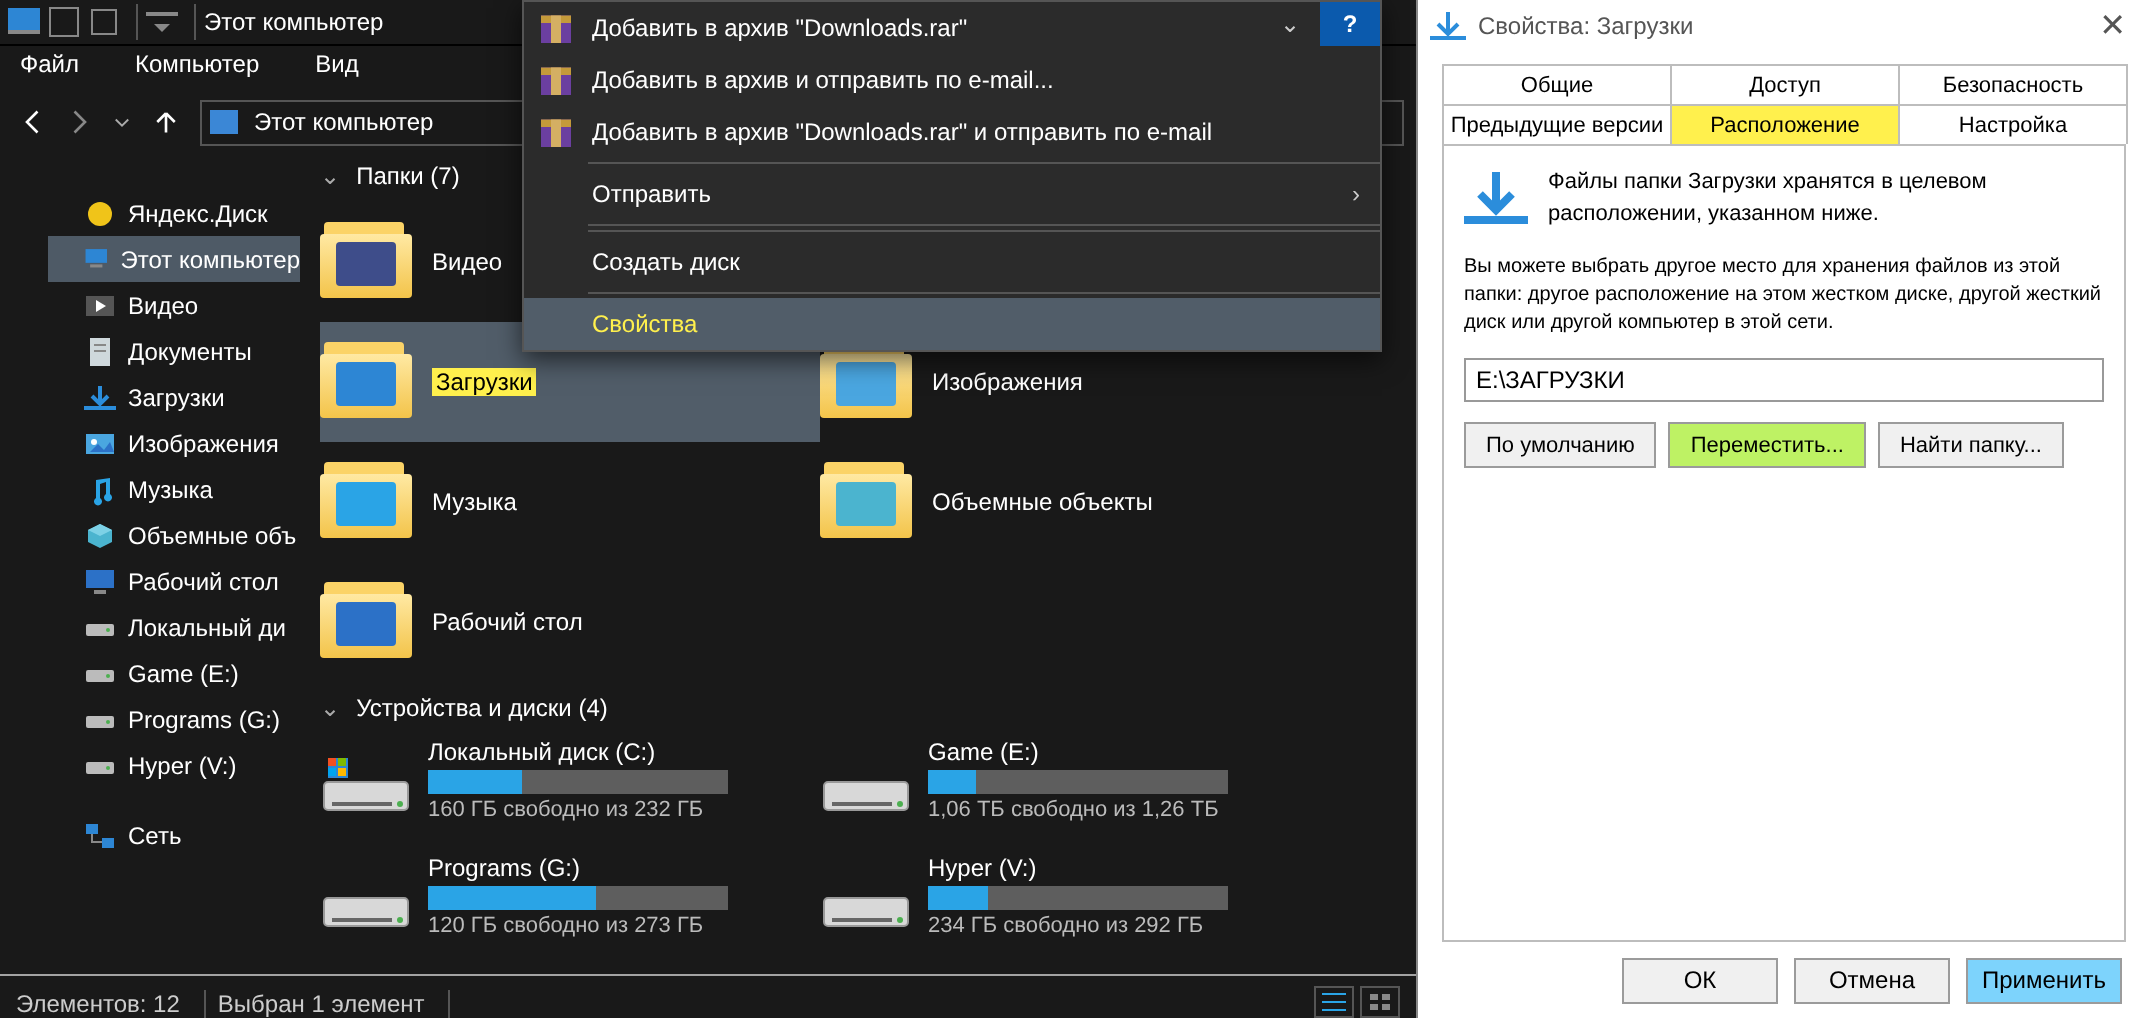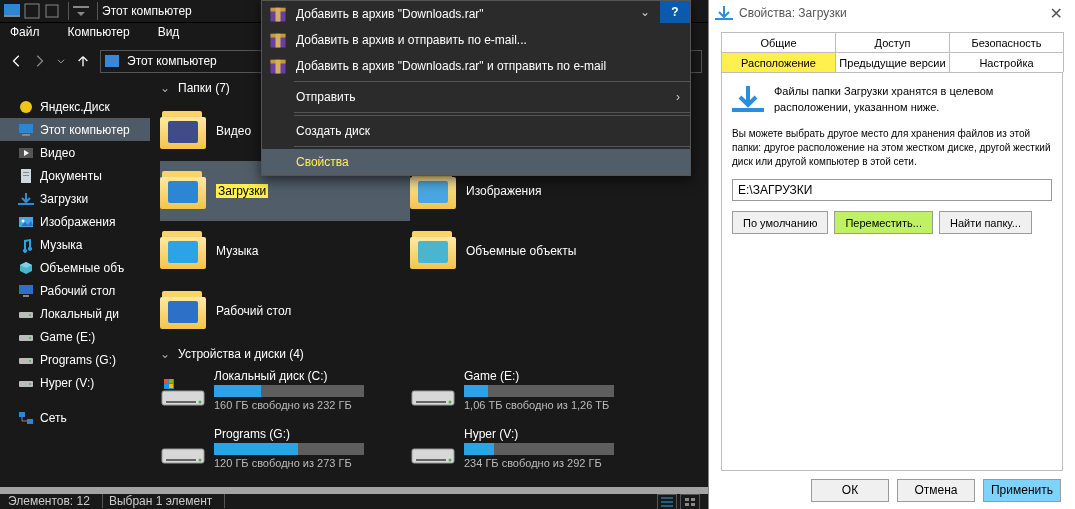--- a/index.html
+++ b/index.html
@@ -18,21 +18,21 @@
 
 .navbar { height: 28px; background: #191919; display:flex; align-items:center; padding:0 6px; margin-top:6px; }
 .navbar .nav-arrow { width: 22px; height:22px; display:flex; align-items:center; justify-content:center; color:#aaa; }
 .navbar .addr { margin-left:6px; flex:1; height:23px; border:1px solid #555; background:#191919; display:flex; align-items:center; padding:0 4px; }
 .navbar .addr .pc-icon { width:14px; height:12px; background:#3b87d6; margin-right:8px; }
 .navbar .addr-text { color:#fff; }
 
 .body-area { flex:1; display:flex; overflow:hidden; }
 
 
-.navtree { width:150px; background:#191919; padding-top:20px; overflow:hidden; }
+.navtree { width:150px; background:#191919; padding-top:20px; overflow:hidden;padding-left:24px; }
 .navtree .nt-item { height:23px; display:flex; align-items:center; padding-left:18px; color:#fff; white-space:nowrap; }
 .navtree .nt-item.selected { background:#4e5a66; }
 .navtree .nt-ico { width:16px; height:16px; margin-right:6px; display:flex; align-items:center; justify-content:center; }
 .navtree .nt-gap { height:12px; }
 
 
 .content { flex:1; background:#191919; position:relative; overflow:hidden; }
 .section-head { color:#fff; padding:6px 0 6px 10px; display:flex; align-items:center; }
 .section-head .chev { margin-right:8px; color:#aaa; }
 
@@ -49,21 +49,21 @@
 .drive-tile { display:flex; align-items:flex-start; height:58px; padding-top:2px; }
 .drive-ico { width:46px; height:40px; margin-right:8px; display:flex; align-items:flex-end; }
 .drive-ico svg { width:46px; height:32px; }
 .drive-info { display:flex; flex-direction:column; }
 .drive-name { color:#fff; margin-bottom:2px; }
 .drive-bar { width:150px; height:12px; background:#5e5e5e; position:relative; margin-bottom:2px; }
 .drive-bar .fill { position:absolute; left:0; top:0; height:100%; background:#2aa4e6; }
 .drive-free { color:#bbb; font-size:11px; }
 
 
-.statusbar { height:22px; background:#191919; border-top:7px solid #a3a3a3; display:flex; align-items:flex-start; color:#ccc; padding:0 8px; }
+.statusbar { height:22px; background:#191919; border-top:1px solid #a3a3a3; display:flex; align-items:flex-end; color:#ccc; padding:0 8px; }
 .statusbar .stat-seg { margin-right:6px; }
 .statusbar .stat-sep { width:1px; height:14px; background:#555; margin:0 6px; }
 .statusbar .spacer { flex:1; }
 .statusbar .view-btn { width:20px; height:16px; border:1px solid #555; margin-left:3px; display:flex; align-items:center; justify-content:center; }
 
 
 .ctxmenu { position:absolute; left:261px; top:0; width:430px; background:#2b2b2b; border:1px solid #555; box-shadow:0 4px 12px rgba(0,0,0,.6); z-index:5; }
 .ctxmenu .cm-item { height:26px; display:flex; align-items:center; padding-left:6px; color:#fff; }
 .ctxmenu .cm-item.hl { background:#515d69; color:#fff04d; }
 .ctxmenu .cm-ico { width:20px; height:20px; margin-right:8px; display:flex; align-items:center; justify-content:center; }
@@ -534,22 +534,22 @@
     <span class="pd-close">✕</span>
   </div>
 
   <div class="pd-tabs">
     <div class="pd-tab-row" id="pd-row1">
         <div class="pd-tab">Общие</div>
         <div class="pd-tab">Доступ</div>
         <div class="pd-tab">Безопасность</div>
       </div>
     <div class="pd-tab-row" id="pd-row2">
+        <div class="pd-tab">Предыдущие версии</div>
         <div class="pd-tab highlight">Расположение</div>
-        <div class="pd-tab">Предыдущие версии</div>
         <div class="pd-tab">Настройка</div>
       </div>
   </div>
 
   <div class="pd-body">
     <div class="pd-desc-row">
       <span class="pd-big-ico"><svg viewBox="0 0 32 32">
             <path d="M16 3 L16 20 M8 14 L16 22 L24 14" stroke="#2b8ddb" stroke-width="4" fill="none"></path>
             <rect y="25" width="32" height="4" fill="#2b8ddb"></rect>
           </svg></span>

